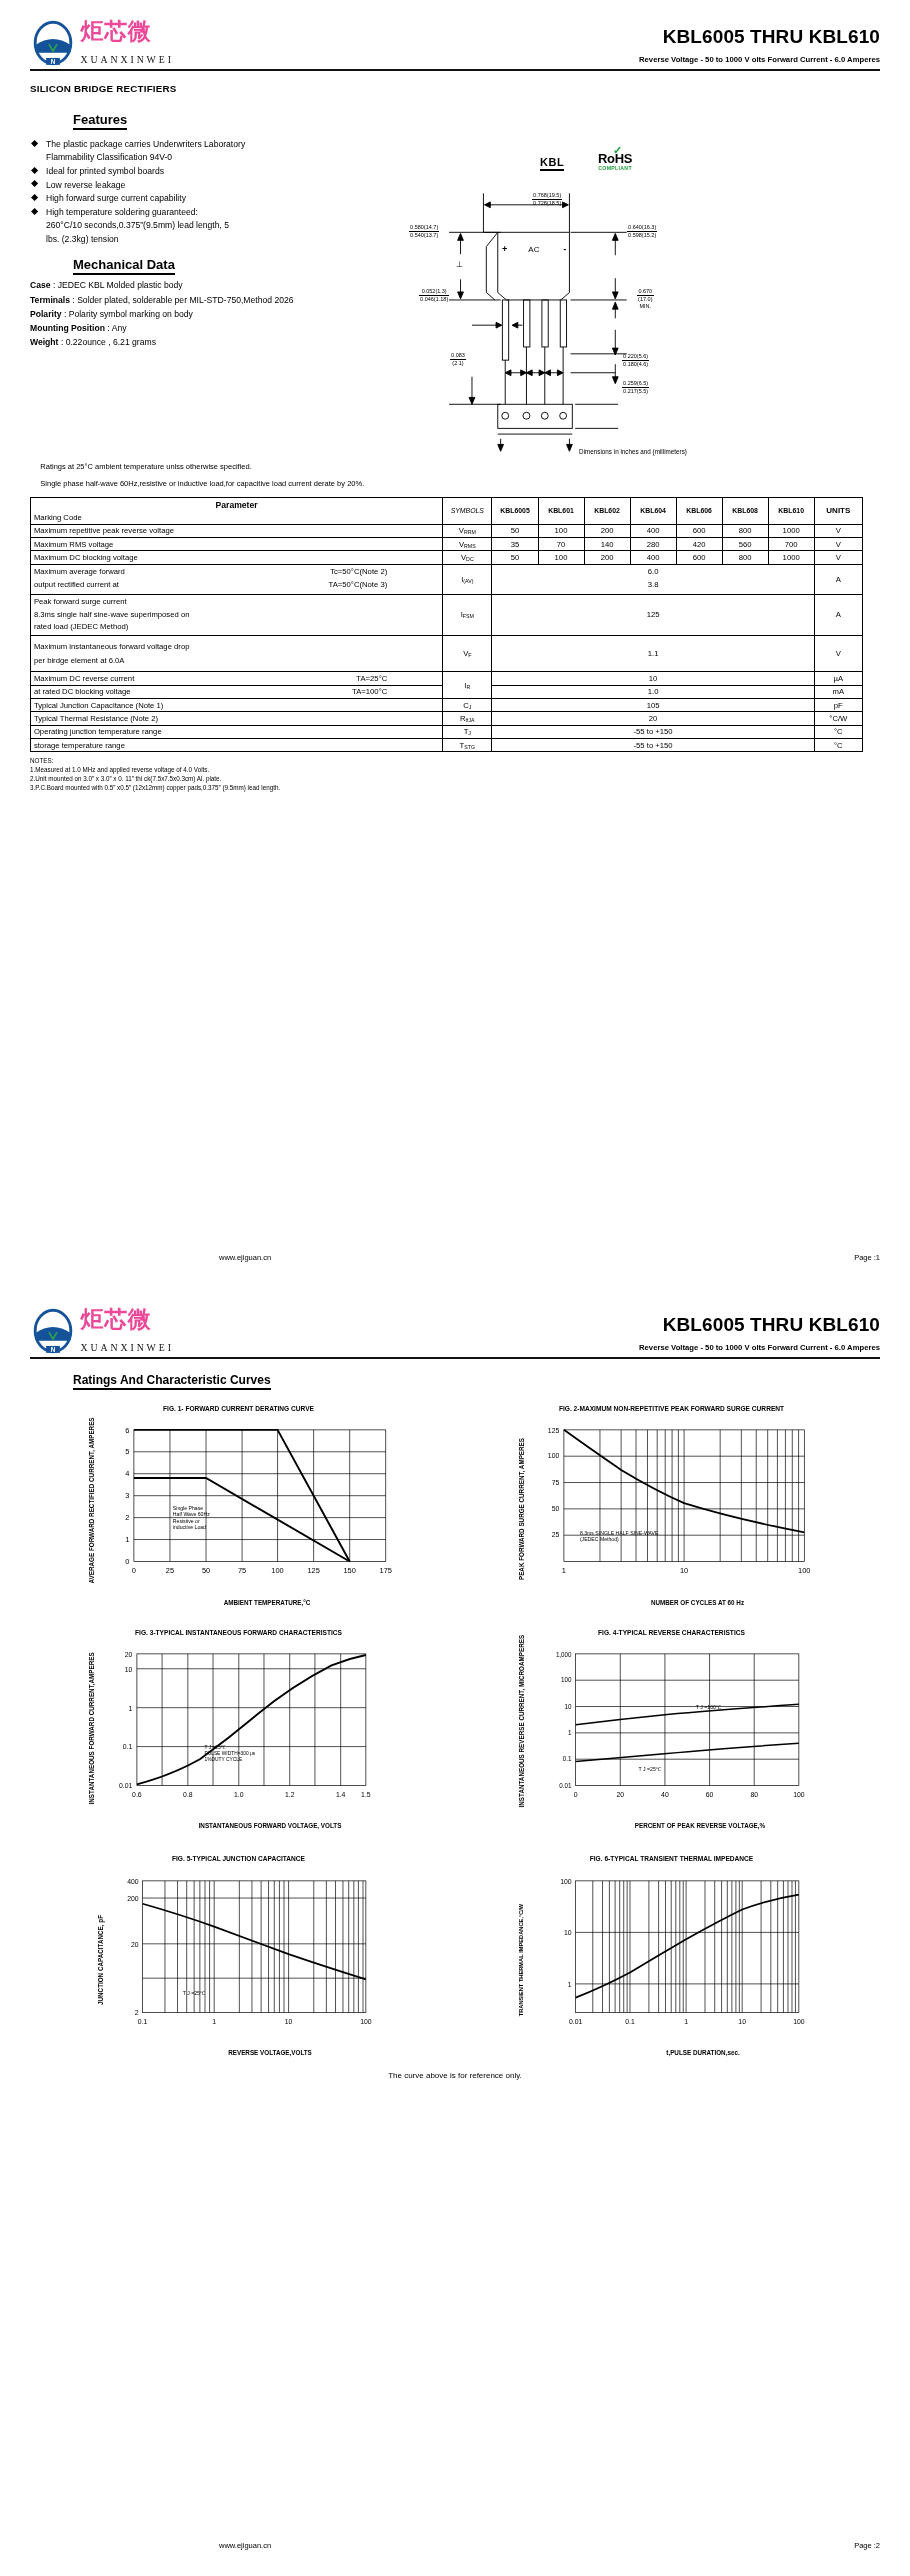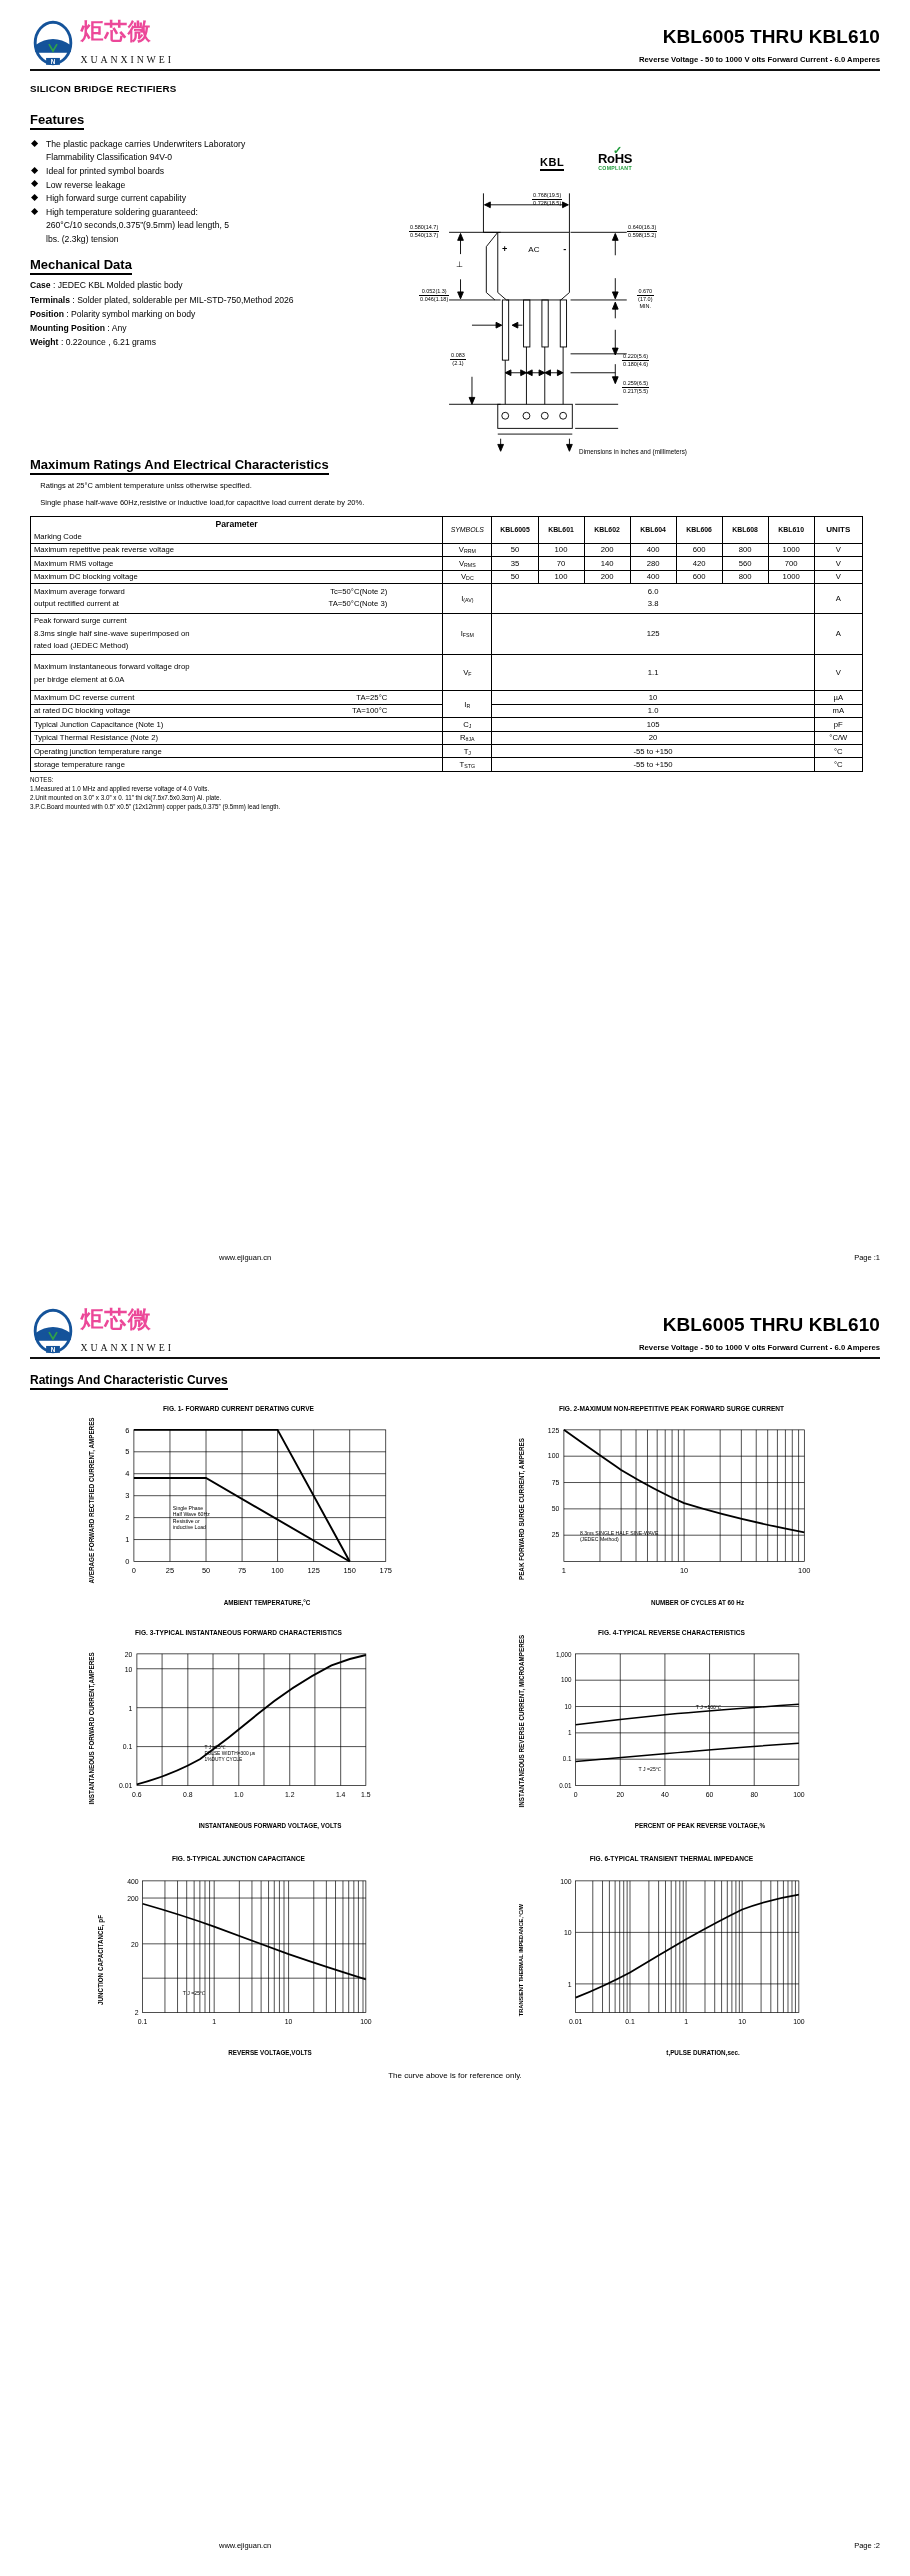--- a/index.html
+++ b/index.html
@@ -22,21 +22,21 @@
   .logo-cn { font-family:"DejaVu Sans", sans-serif; font-size:23px; font-weight:700; letter-spacing:0.6px; line-height:1; color:#ec4899; }
   .logo-en { font-family:"Liberation Serif", serif; font-size:9.8px; letter-spacing:2.9px; color:#111; margin-top:11px; }
   .hdr-right { text-align:right; padding-top: 6.9px; }
   .hdr-title { font-size:19px; font-weight:700; letter-spacing:0.1px; }
   .hdr-sub { font-size:7.7px; font-weight:700; margin-top:6.9px; }
   .hdr-rule { border-bottom:2.3px solid #111; margin-top: 3.4px; }
 
   .center-band { text-align:left; font-size:9.8px; font-weight:700; letter-spacing:0.2px; margin-top:12.6px; }
 
   
-  .sec-h { font-size:13px; font-weight:700; display:inline-block; border-bottom:2.3px solid #000; padding-bottom:1.1px; }
+  .sec-h { font-size:13px; font-weight:700; display:inline-block; border-bottom:2.3px solid #000; padding-bottom:1.1px;margin-left:43px; }
   .sec-h.small { font-size:12px; }
 
   
   .body-cols { display:flex; gap:0; margin-top:11.5px; }
   .col-left { width:356px; }
   .col-right { flex:1; position:relative; }
   ul.feat { list-style:none; margin:8px 0 0 0; padding:0; }
   ul.feat li { font-size:8.6px; line-height:1.58; padding-left:16px; position:relative; }
   ul.feat li .dia { position:absolute; left:2.3px; top:2.9px; width:5.2px; height:5.2px; background:#000; transform:rotate(45deg); }
   ul.feat li .cont { display:block; padding-left:0; }
@@ -160,21 +160,21 @@
           <span class="cont">lbs. (2.3kg) tension</span>
         </li>
       </ul>
 
       <div style="margin-top:10.3px;">
         <span class="sec-h">Mechanical Data</span>
       </div>
       <div class="mech">
         <p><b>Case</b> <span>: JEDEC KBL Molded plastic body</span></p>
         <p><b>Terminals</b> <span>: Solder plated, solderable per MIL-STD-750,Method 2026</span></p>
-        <p><b>Position</b> <span>: Polarity symbol  marking on body</span></p>
+        <p><b>Polarity</b> <span>: Polarity symbol  marking on body</span></p>
         <p><b>Mounting Position</b> <span>: Any</span></p>
         <p><b>Weight</b> <span>: 0.22ounce , 6.21 grams</span></p>
       </div>
     </div>
 
     <div class="col-right">
       <div class="pkg">
         <div class="kbl-lbl">KBL</div>
         <div class="rohs">
           <div class="r1"><span class="tick">✓</span><span>RoHS</span></div>
@@ -295,23 +295,20 @@
           <text x="258" y="134" font-size="14" text-anchor="middle">AC</text>
           <text x="312" y="134" font-size="16" font-weight="bold" text-anchor="middle">-</text>
           <text x="128" y="160" font-size="14" text-anchor="middle">⊥</text>
         </svg>
 
         <div class="dims-note">Dimensions in inches and (millimeters)</div>
       </div>
     </div>
   </div>
 
-  <div style="margin-top:1.1px;">
-    <span class="sec-h">Maximum Ratings And Electrical Characteristics</span>
-  </div>
   <div class="rat-intro">Ratings at 25°C ambient temperature unlss otherwise specified.</div>
   <div class="rat-intro2">Single phase half-wave 60Hz,resistive or inductive load,for capacitive load current derate by 20%.</div>
 
   <table class="spec">
     <colgroup>
       <col style="width:376px">
         <col style="width:45px">
       <col style="width:42px">
         <col style="width:42px">
         <col style="width:42px">

